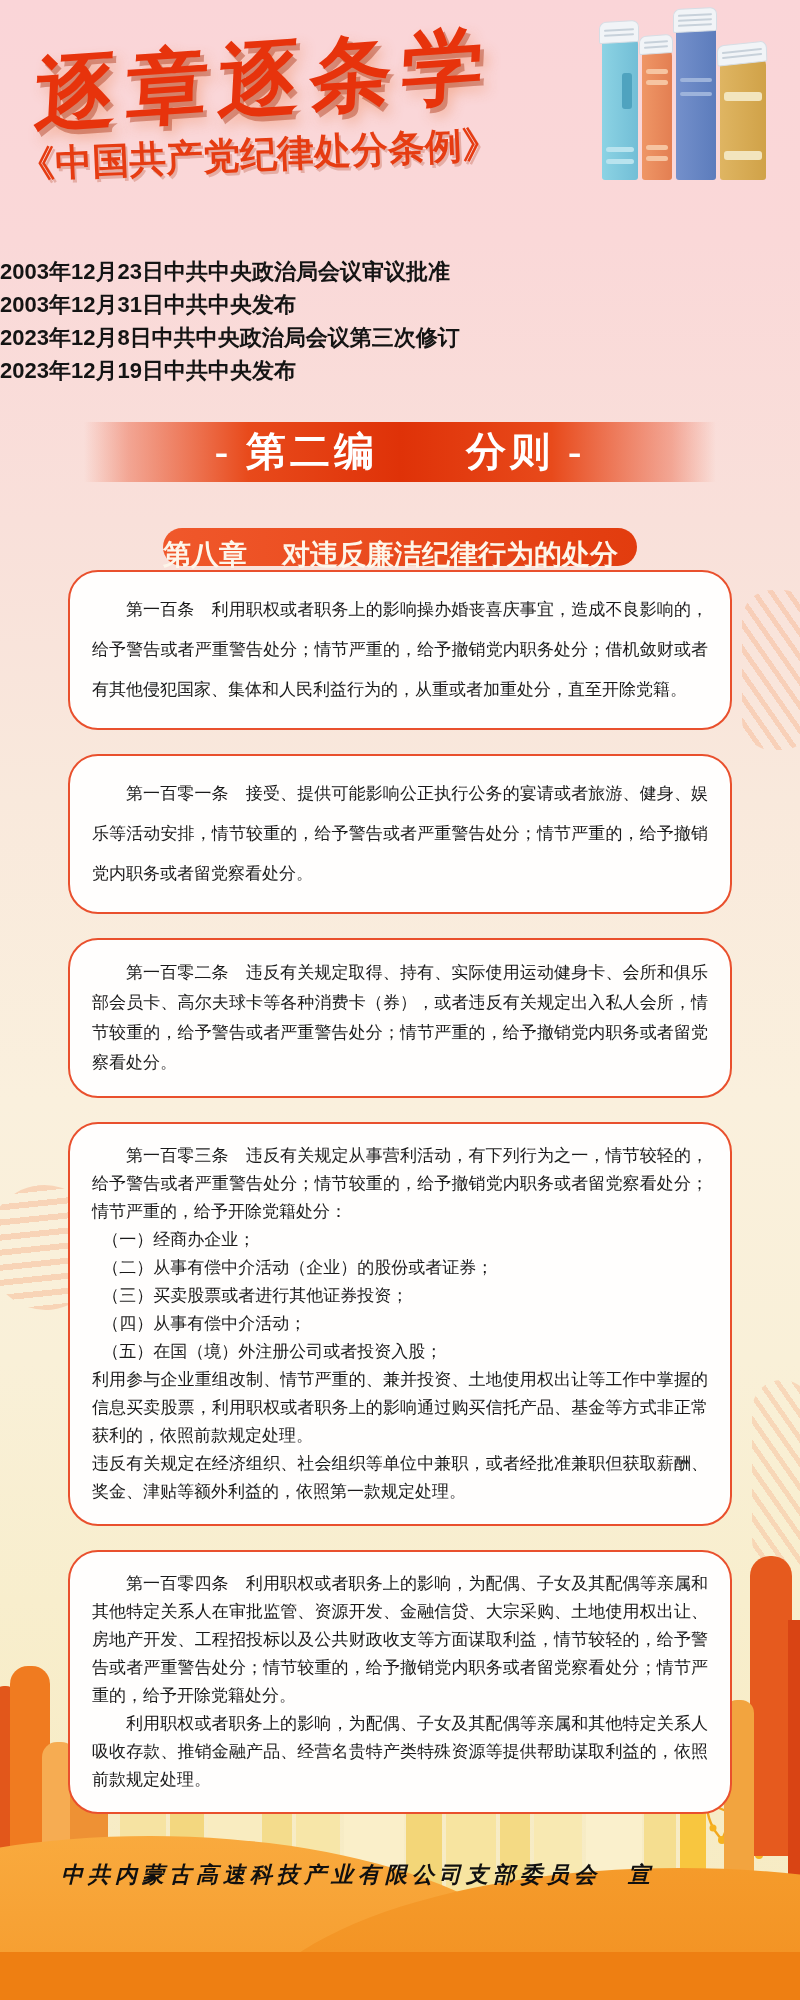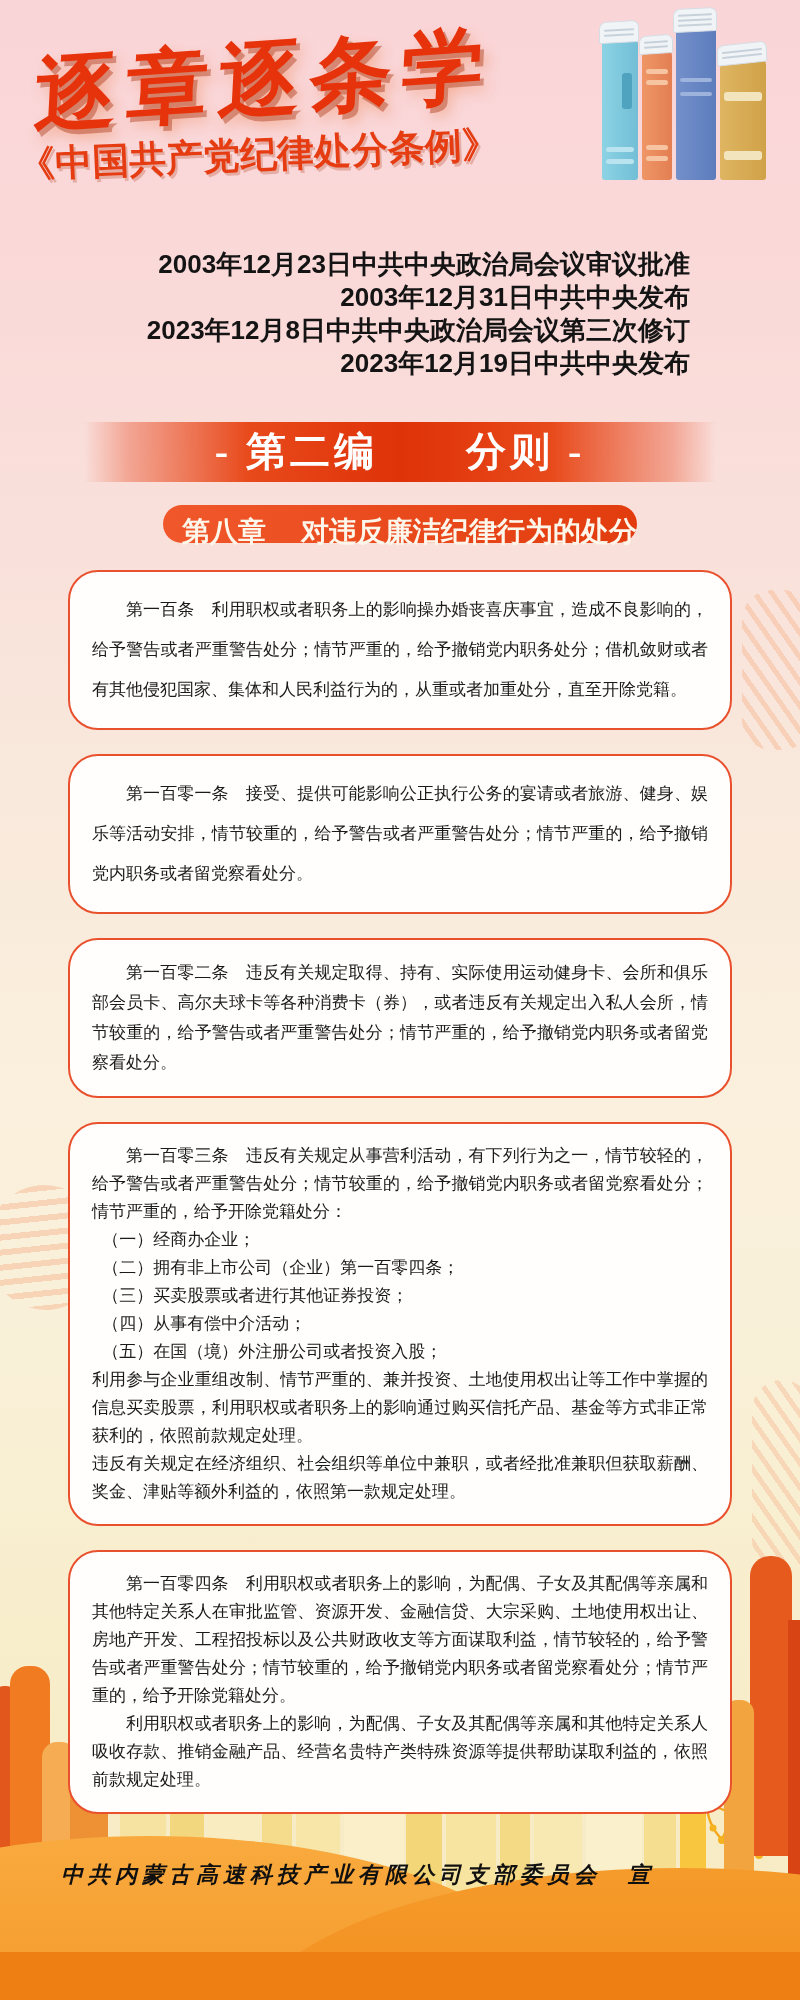--- a/index.html
+++ b/index.html
@@ -46,35 +46,35 @@
     text-shadow:4px 5px 0 rgba(166,42,8,.4), 7px 9px 14px rgba(235,120,60,.45);
     white-space:nowrap;
   }
   .subtitle{
     position:absolute;left:18px;top:130px;z-index:6;
     font-size:37px;font-weight:bold;color:#e63c12;
     transform:rotate(-2.5deg);
     text-shadow:2px 3px 0 rgba(166,42,8,.25);
     white-space:nowrap;
   }
-  .dates{position:absolute;left:0;top:248px;width:690px;z-index:6;
-    text-align:right;font-family:"Liberation Sans", sans-serif;
-    font-size:26px;line-height:33px;font-weight:600;color:#141414;}
+  .dates{position:absolute;left:0;top:255px;width:690px;z-index:6;
+    text-align:left;font-family:"Liberation Sans", sans-serif;
+    font-size:22px;line-height:33px;font-weight:600;color:#141414;}
   
   .part-banner{
     position:absolute;left:84px;top:422px;width:632px;height:60px;z-index:6;
     background:linear-gradient(90deg, rgba(230,60,18,0) 0%, rgba(230,60,18,.35) 7%,
       #e84a1b 26%, #df3208 50%, #e84a1b 74%, rgba(230,60,18,.35) 93%, rgba(230,60,18,0) 100%);
     color:#fff;text-align:center;line-height:60px;font-size:40px;font-weight:bold;
     letter-spacing:4px;white-space:nowrap;
   }
   .chapter-pill{
-    position:absolute;left:163px;top:505px;width:474px;height:38px;z-index:6;
+    position:absolute;left:163px;top:528px;width:474px;height:38px;z-index:6;
     background:linear-gradient(90deg,#f0582b,#e23c0e);
-    border-radius:27px;color:#fdf6ea;text-align:right;line-height:54px;
+    border-radius:27px;color:#fdf6ea;text-align:left;line-height:54px;
     font-size:28px;font-weight:bold;white-space:nowrap;
   }
   
   .articles{position:absolute;left:68px;top:570px;width:664px;z-index:10;
     display:flex;flex-direction:column;gap:24px;}
   .art-box{
     box-sizing:border-box;width:664px;background:#fffefd;
     border:2px solid #e9502d;border-radius:30px;padding:18px 22px;
     font-size:17px;color:#1a1a1a;text-align:justify;
   }
@@ -220,21 +220,21 @@
       <p class="p-indent">第一百零一条　接受、提供可能影响公正执行公务的宴请或者旅游、健身、娱乐等活动安排，情节较重的，给予警告或者严重警告处分；情节严重的，给予撤销党内职务或者留党察看处分。</p>
     </div>
 
     <div class="art-box lh-mid">
       <p class="p-indent">第一百零二条　违反有关规定取得、持有、实际使用运动健身卡、会所和俱乐部会员卡、高尔夫球卡等各种消费卡（券），或者违反有关规定出入私人会所，情节较重的，给予警告或者严重警告处分；情节严重的，给予撤销党内职务或者留党察看处分。</p>
     </div>
 
     <div class="art-box lh-tight">
       <p class="p-indent">第一百零三条　违反有关规定从事营利活动，有下列行为之一，情节较轻的，给予警告或者严重警告处分；情节较重的，给予撤销党内职务或者留党察看处分；情节严重的，给予开除党籍处分：</p>
       <p class="p-item">（一）经商办企业；</p>
-      <p class="p-item">（二）拥有非上市公司（企业）第一百零四条；</p>
+      <p class="p-item">（二）从事有偿中介活动（企业）的股份或者证券；</p>
       <p class="p-item">（三）买卖股票或者进行其他证券投资；</p>
       <p class="p-item">（四）从事有偿中介活动；</p>
       <p class="p-item">（五）在国（境）外注册公司或者投资入股；</p>
       <p class="p-flush">利用参与企业重组改制、情节严重的、兼并投资、土地使用权出让等工作中掌握的信息买卖股票，利用职权或者职务上的影响通过购买信托产品、基金等方式非正常获利的，依照前款规定处理。</p>
       <p class="p-flush">违反有关规定在经济组织、社会组织等单位中兼职，或者经批准兼职但获取薪酬、奖金、津贴等额外利益的，依照第一款规定处理。</p>
     </div>
 
     <div class="art-box lh-tight">
       <p class="p-indent">第一百零四条　利用职权或者职务上的影响，为配偶、子女及其配偶等亲属和其他特定关系人在审批监管、资源开发、金融信贷、大宗采购、土地使用权出让、房地产开发、工程招投标以及公共财政收支等方面谋取利益，情节较轻的，给予警告或者严重警告处分；情节较重的，给予撤销党内职务或者留党察看处分；情节严重的，给予开除党籍处分。</p>
       <p class="p-indent">利用职权或者职务上的影响，为配偶、子女及其配偶等亲属和其他特定关系人吸收存款、推销金融产品、经营名贵特产类特殊资源等提供帮助谋取利益的，依照前款规定处理。</p>

